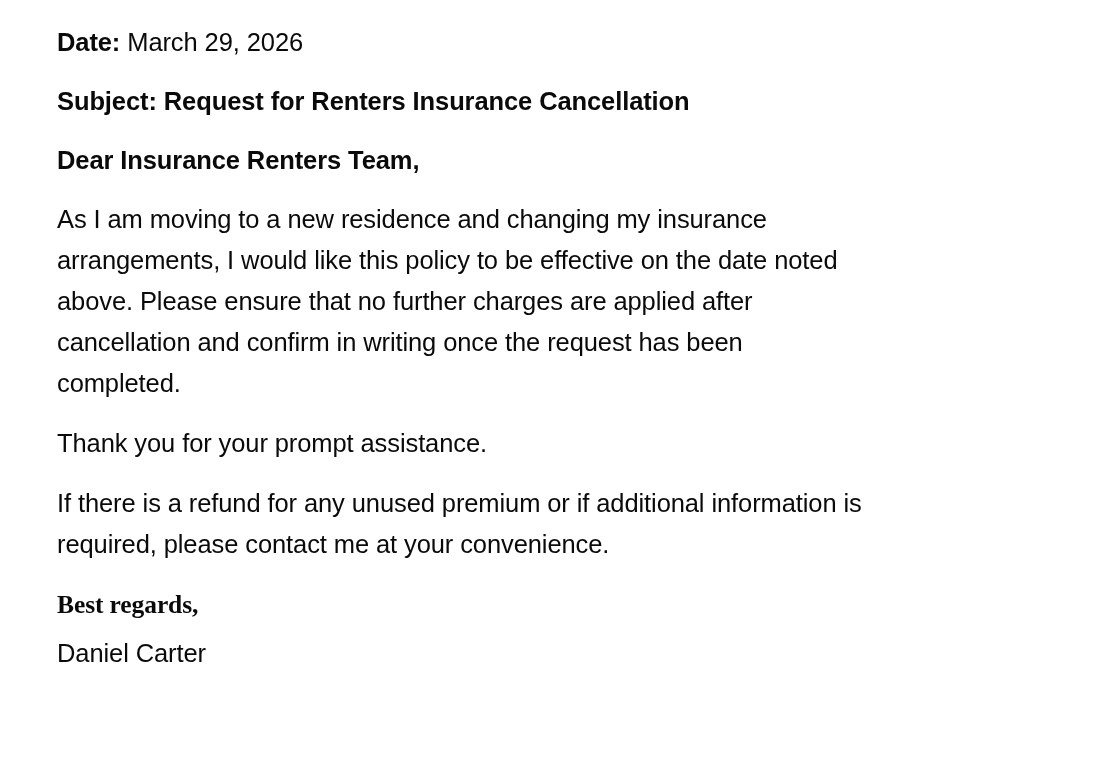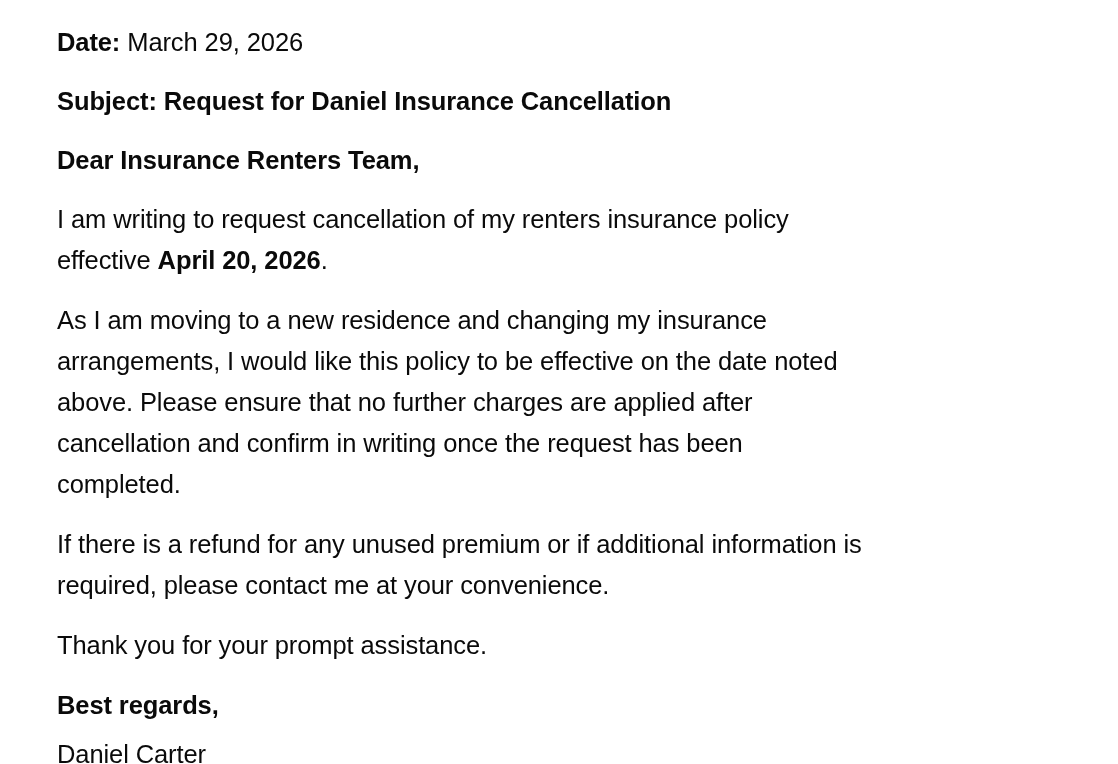--- a/index.html
+++ b/index.html
@@ -32,49 +32,49 @@
   }
   .block.tight-head {
     margin-bottom: 18px;
   }
   .block.heading {
     font-weight: 700;
   }
   .block.signoff {
     font-weight: 700;
     margin-bottom: 8px;
+    font-family: Liberation Serif, serif;
   }
   .block.signature {
     margin-top: 1px;
     margin-bottom: 4px;
     font-weight: 400;
   }
   .b {
     font-weight: 700;
   }
   .date-line .label {
     font-weight: 700;
   }
 </style>
 </head>
 <body>
 
 <div class="page">
 
   <p class="block date-line tight-head"><span class="label">Date:</span><span> March 29, 2026</span></p>
 
-  <p class="block heading tight-head">Subject: Request for Daniel Insurance Cancellation</p>
+  <p class="block heading tight-head">Subject: Request for Renters Insurance Cancellation</p>
 
   <p class="block heading tight-head"><span>Dear Insurance Renters Team,</span></p>
 
-  <p class="block"><span>I am writing to request cancellation of my renters insurance policy effective </span><span class="b">April 20, 2026</span><span>.</span></p>
 
   <p class="block">As I am moving to a new residence and changing my insurance arrangements, I would like this policy to be effective on the date noted above. Please ensure that no further charges are applied after cancellation and confirm in writing once the request has been completed.</p>
 
+  <p class="block">Thank you for your prompt assistance.</p>
+
   <p class="block">If there is a refund for any unused premium or if additional information is required, please contact me at your convenience.</p>
-
-  <p class="block">Thank you for your prompt assistance.</p>
 
   <p class="block signoff">Best regards,</p>
 
   <p class="block signature">Daniel Carter</p>
 
 </div>
 
 </body></html>

